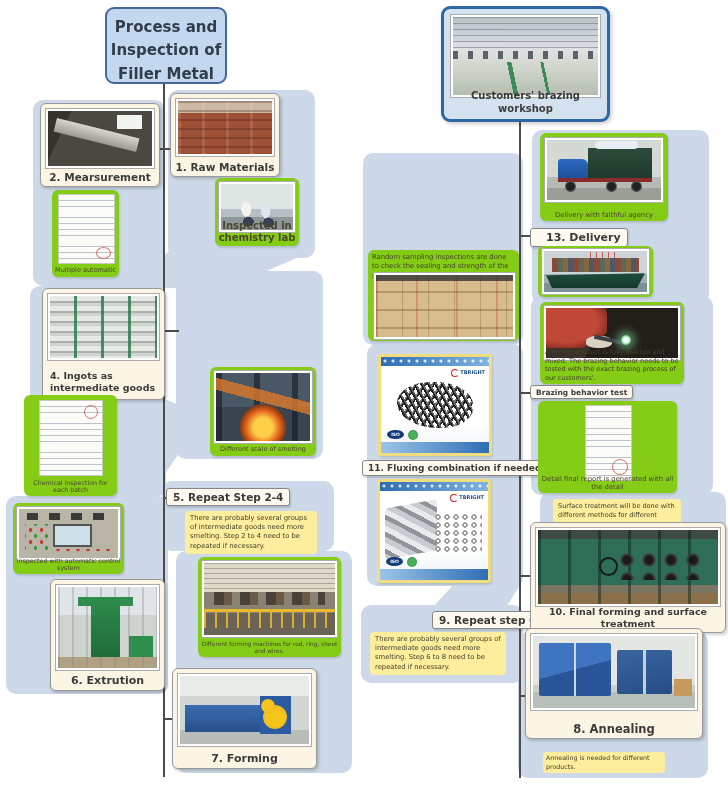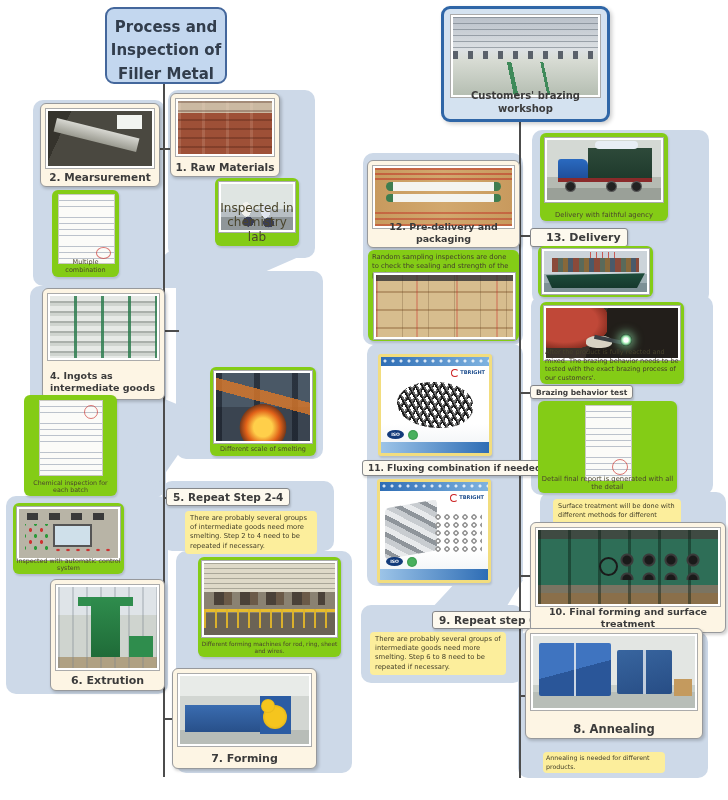--- a/index.html
+++ b/index.html
@@ -97,31 +97,31 @@
       <div class="dec" style="left:6%;top:30%;width:82%;height:26%;background:linear-gradient(#d8d8d2,#9a9a90);transform:rotate(14deg);"></div>
       <div class="dec" style="right:10%;top:8%;width:24%;height:24%;background:#f2f4f0;"></div>
     </div>
     <div class="lbl" style="font-size:10.5px;">2. Mearsurement</div>
   </div>
 
   <div class="ycard" style="left:52px;top:190px;width:67px;height:87px;">
     <div class="dec paper" style="left:6px;top:4px;width:55px;height:68px;">
       <div class="stamp" style="right:3px;bottom:4px;width:13px;height:10px;"></div>
     </div>
-    <div class="cap" style="font-size:6.5px;">Multiple combination</div>
+    <div class="cap" style="font-size:6.5px;">Multiple automatic</div>
   </div>
 
   <div class="card" style="left:170px;top:93px;width:108px;height:82px;">
     <div class="photo" style="left:5px;top:5px;width:94px;height:53px;background-image:repeating-linear-gradient(180deg,rgba(60,20,10,.28) 0 2px,transparent 2px 9px),repeating-linear-gradient(90deg,rgba(255,225,205,.15) 0 3px,transparent 3px 24px),linear-gradient(180deg,#cbb9a2 0 22%,#9e5037 22%);"></div>
     <div class="lbl" style="font-size:10.5px;">1. Raw Materials</div>
   </div>
 
   <div class="ycard" style="left:215px;top:178px;width:84px;height:68px;">
     <div class="photo" style="left:4px;top:4px;width:72px;height:46px;background-image:radial-gradient(ellipse 8px 12px at 35% 55%,#f2f2ee 0 60%,transparent 61%),radial-gradient(ellipse 8px 12px at 62% 58%,#dfe4ee 0 60%,transparent 61%),radial-gradient(ellipse 9px 8px at 38% 82%,#3a3e55 0 60%,transparent 61%),radial-gradient(ellipse 9px 8px at 66% 84%,#3a3e55 0 60%,transparent 61%),linear-gradient(180deg,#dfe5e2 0 55%,#b8bfc4 55% 72%,#8f9699 72%);"></div>
-    <div class="cap" style="font-size:12px;">Inspected in chemistry lab</div>
+    <div class="cap" style="font-size:10px;font-weight:bold;">Inspected in chemistry lab</div>
   </div>
 
   <div class="card" style="left:42px;top:288px;width:121px;height:110px;">
     <div class="photo" style="left:5px;top:5px;width:107px;height:62px;background-image:repeating-linear-gradient(90deg,transparent 0 24px,rgba(46,125,80,.85) 24px 27px),repeating-linear-gradient(180deg,#e6e9e6 0 5px,#aab0ab 5px 7px,#cfd4cf 7px 10px);"></div>
     <div class="lbl" style="font-size:9.5px;text-align:left;left:7px;bottom:5px;">4. Ingots as intermediate goods</div>
   </div>
 
   <div class="ycard" style="left:24px;top:395px;width:93px;height:101px;">
     <div class="dec paper" style="left:15px;top:5px;width:62px;height:74px;">
       <div class="stamp" style="right:4px;top:4px;width:12px;height:12px;"></div>
@@ -171,29 +171,20 @@
   <div class="card" style="left:172px;top:668px;width:143px;height:99px;">
     <div class="photo" style="left:5px;top:5px;width:129px;height:68px;background:linear-gradient(180deg,#e8ebe8 0 30%,#d2d6d2 30% 80%,#b8bdb8 80%);">
       <div class="dec" style="left:4%;bottom:18%;width:66%;height:40%;background:linear-gradient(#3a6cb0,#28508a);"></div>
       <div class="dec" style="right:14%;bottom:14%;width:24%;height:56%;background:#2b5ca3;"></div>
       <div class="dec" style="right:17%;bottom:22%;width:24px;height:24px;border-radius:50%;background:radial-gradient(#f5c51e 0 55%,#c79a10 100%);"></div>
       <div class="dec" style="right:26%;bottom:46%;width:14px;height:14px;border-radius:50%;background:radial-gradient(#f5c51e 0 55%,#c79a10 100%);"></div>
     </div>
     <div class="lbl" style="font-size:11px;">7. Forming</div>
   </div>
 
-  <div class="card" style="left:367px;top:160px;width:151px;height:86px;">
-    <div class="photo" style="left:5px;top:5px;width:137px;height:58px;background:linear-gradient(90deg,#c89a5e,#d2a86e 50%,#c89a5e);">
-      <div class="dec" style="left:0;top:0;right:0;height:20%;background:repeating-linear-gradient(0deg,rgba(190,40,30,.5) 0 2px,transparent 2px 5px);"></div>
-      <div class="dec" style="left:0;bottom:0;right:0;height:24%;background:repeating-linear-gradient(0deg,rgba(190,40,30,.45) 0 2px,transparent 2px 6px);"></div>
-      <div class="dec" style="left:8%;top:24%;width:84%;height:15%;border-radius:6px;background:linear-gradient(90deg,#3f7d4f 0 6%,#f4f4f0 6% 94%,#3f7d4f 94%);"></div>
-      <div class="dec" style="left:8%;top:44%;width:84%;height:15%;border-radius:6px;background:linear-gradient(90deg,#3f7d4f 0 6%,#f4f4f0 6% 94%,#3f7d4f 94%);"></div>
-    </div>
-    <div class="lbl" style="font-size:9.5px;">12. Pre-delivery and packaging</div>
-  </div>
 
   <div class="ycard" style="left:368px;top:250px;width:151px;height:91px;">
     <div class="dec" style="left:4px;top:3px;right:4px;font-size:6.8px;line-height:1.3;color:#45412a;">Random sampling inspections are done to check the sealing and strength of the packaging.</div>
     <div class="photo" style="left:6px;top:23px;width:137px;height:62px;background-image:linear-gradient(180deg,rgba(40,40,45,.75) 0 9%,transparent 9%),repeating-linear-gradient(90deg,rgba(200,50,40,.3) 0 2px,transparent 2px 40px),repeating-linear-gradient(90deg,rgba(90,60,30,.25) 0 1px,transparent 1px 26px),repeating-linear-gradient(180deg,#d7bd8e 0 16px,#b59467 16px 18px);"></div>
   </div>
 
   <div class="pcard" style="left:378px;top:354px;width:108px;height:96px;">
     <div class="pwhite">
       <div class="pc-top"></div>
       <div class="pc-bot"></div>

